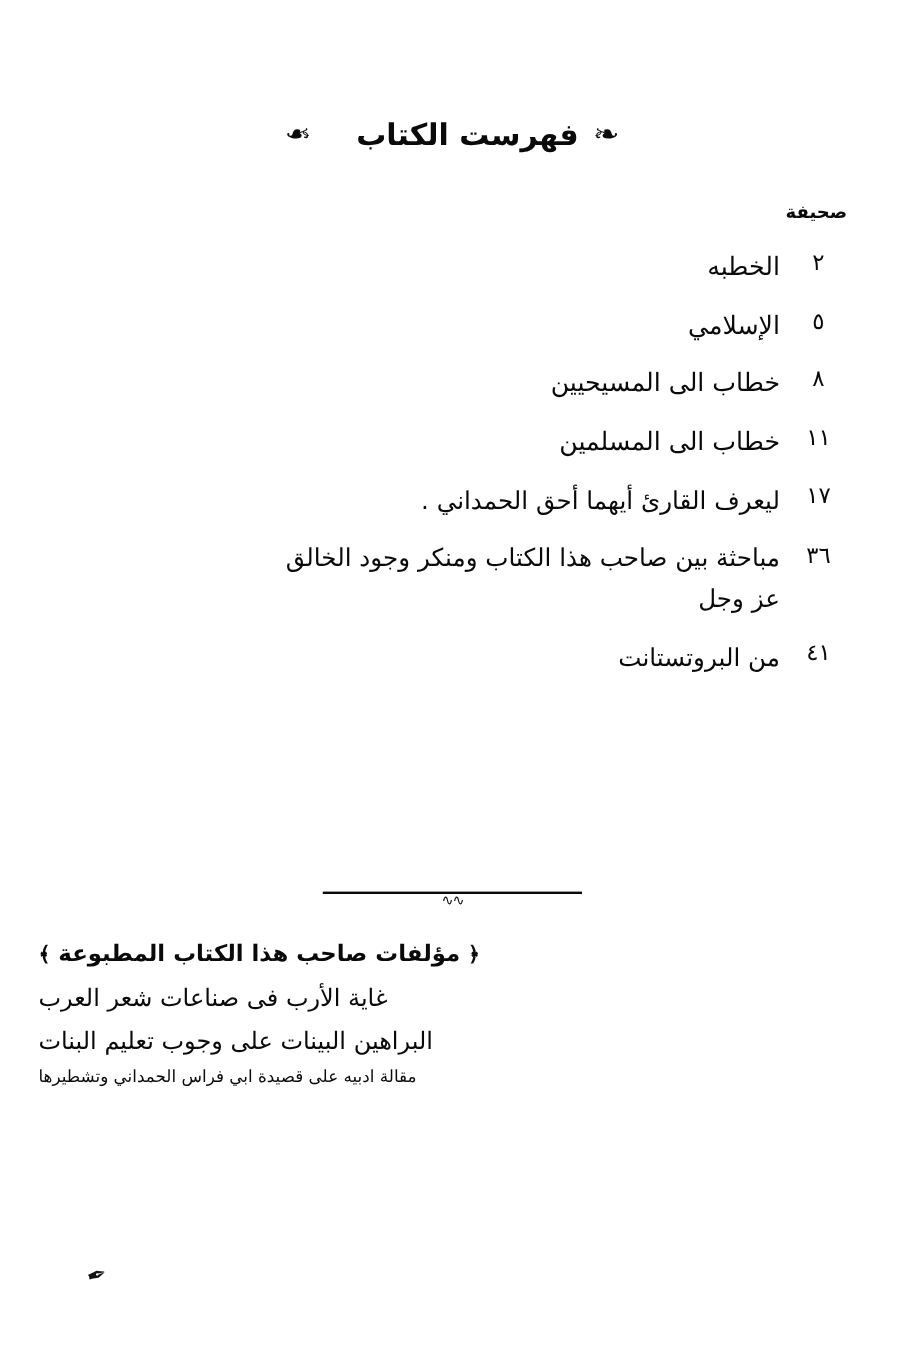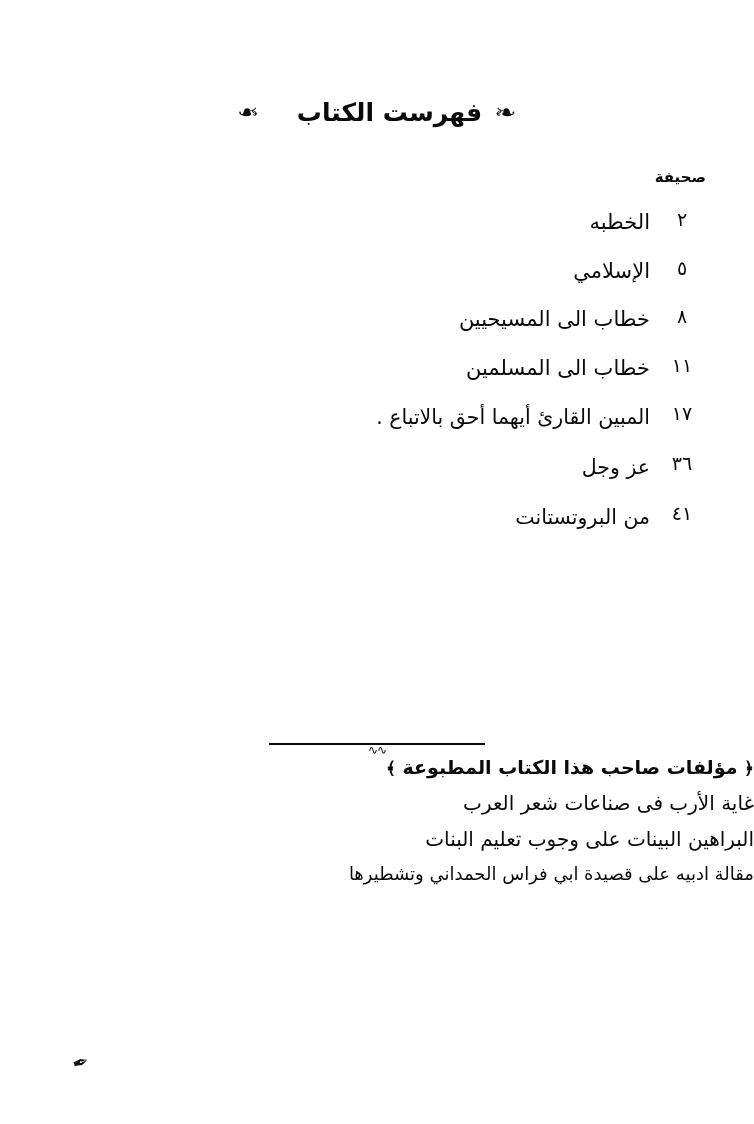--- a/index.html
+++ b/index.html
@@ -116,40 +116,41 @@
     left: 50%;
     transform: translateX(-50%);
     font-size: 12px;
     line-height: 1;
     letter-spacing: -1px;
   }
 
   
   .works {
     position: absolute;
-    top: 756px;
+    top: 784px;
     left: 0;
     right: 0;
-    text-align: right;
-    direction: rtl;
+    text-align: left;
+    direction: rtl;
+    padding-left: 32px;
   }
   .works-head {
     font-size: 19px;
     font-weight: 600;
     margin-bottom: 10px;
     white-space: nowrap;
   }
   .works-head .brace { font-size: 17px; }
   .works-item {
     font-size: 20px;
     line-height: 1.5;
     margin-bottom: 6px;
     white-space: nowrap;
   }
-  .works-item.small { font-size: 18px; }
+  .works-item.small { font-size: 14px; }
 
   
   .smudge {
     position: absolute;
     left: 62px;
     top: 1052px;
     width: 26px;
     height: 16px;
     color: #111;
     font-size: 20px;
@@ -195,27 +196,28 @@
     <div class="toc-row">
       <div class="toc-page">١١</div>
       <div class="toc-title">
         <span>خطاب الى المسلمين</span>
       </div>
     </div>
 
     <div class="toc-row tall">
       <div class="toc-page">١٧</div>
       <div class="toc-title">
-        <span class="line2">المبين القارئ أيهما أحق بالاتباع .</span>
+        <span class="line2">ليعرف القارئ أيهما أحق الحمداني .</span>
       </div>
     </div>
 
     <div class="toc-row tall">
       <div class="toc-page">٣٦</div>
       <div class="toc-title">
+        <span>مباحثة بين صاحب هذا الكتاب ومنكر وجود الخالق</span>
         <span class="line2">عز وجل</span>
       </div>
     </div>
 
     <div class="toc-row tall">
       <div class="toc-page">٤١</div>
       <div class="toc-title">
         <span class="line2">من البروتستانت</span>
       </div>
     </div>

